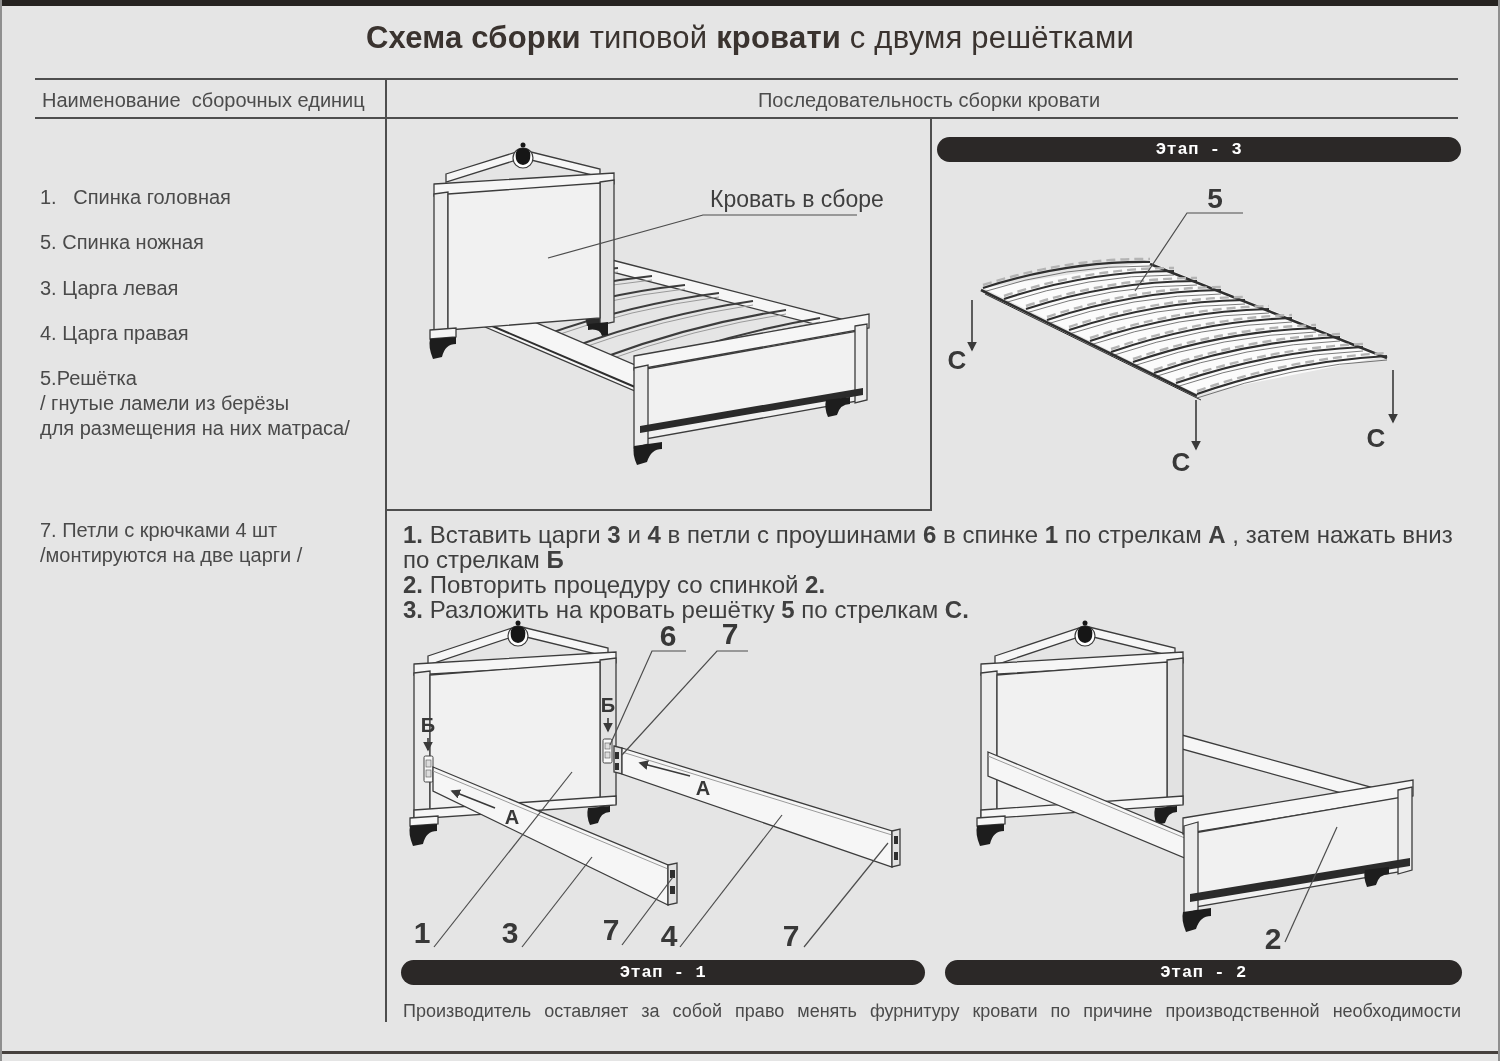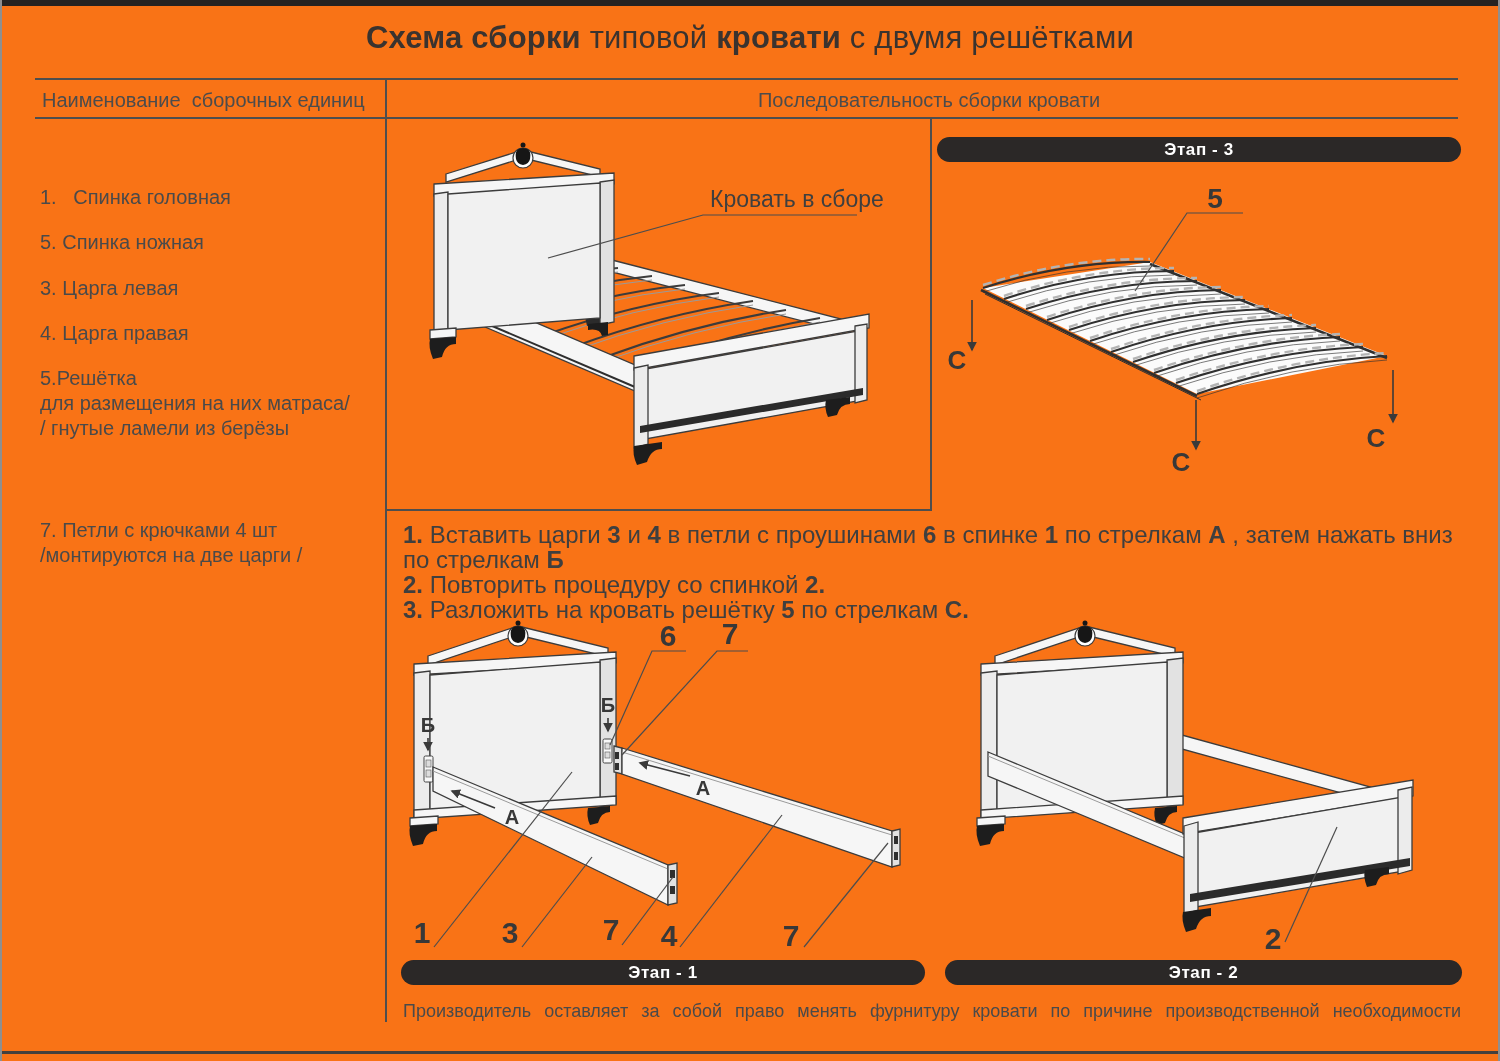--- a/index.html
+++ b/index.html
@@ -1,16 +1,16 @@
 <!DOCTYPE html>
 <html><head>
 <meta charset="utf-8">
 <style>
   html,body{margin:0;padding:0;background:#c9c9c9;}
-  .page{position:relative;width:1500px;height:1061px;background:#f97316;
+  .page{position:relative;width:1500px;height:1061px;background:#e5e5e5;
         font-family:"Liberation Sans",sans-serif;color:#4a4a4a;overflow:hidden;margin:0 auto;}
   .topbar{position:absolute;left:0;top:0;width:1500px;height:6px;background:#262321;}
   .botbar{position:absolute;left:0;top:1051px;width:1500px;height:3px;background:#45403d;}
   .edgeL{position:absolute;left:0;top:0;width:2px;height:1061px;background:#8f8f8f;}
   .edgeR{position:absolute;right:0;top:0;width:2px;height:1061px;background:#8f8f8f;}
   .title{position:absolute;top:20px;left:0;width:100%;text-align:center;font-size:31px;
          color:#3a332f;letter-spacing:0.2px;}
   .b{font-weight:bold;}
   .hline{position:absolute;height:2px;background:#4e4e4e;}
   .h1{top:78px;left:35px;width:1423px;}
@@ -19,21 +19,21 @@
   .cellR{position:absolute;left:930px;top:119px;width:2px;height:392px;background:#4e4e4e;}
   .cellB{position:absolute;left:387px;top:509px;width:545px;height:2px;background:#4e4e4e;}
   .colhdr{position:absolute;top:89px;font-size:20px;color:#4c4c4c;white-space:pre-wrap;}
   .colhdr.left{left:42px;}
   .colhdr.right{left:400px;width:1058px;text-align:center;}
   .parts{position:absolute;left:40px;top:180px;width:345px;font-size:20px;color:#4a4a4a;}
   .part-item{position:absolute;left:0;white-space:pre-wrap;}
   .part-item div{line-height:25px;}
   .banner{position:absolute;height:25px;background:#2b2827;border-radius:13px;color:#ffffff;
           font-weight:bold;font-size:17px;display:flex;align-items:center;justify-content:center;
-          letter-spacing:0.6px;}
+          letter-spacing:0.6px;font-family:Liberation Mono, monospace;}
   .instr{position:absolute;left:403px;top:522px;width:1060px;font-size:24px;line-height:25px;color:#3f3f3f;}
   .footer{position:absolute;left:403px;top:1001px;width:1058px;font-size:18px;color:#4a4a4a;
           text-align:justify;text-align-last:justify;}
   svg{position:absolute;}
   svg text{font-family:"Liberation Sans",sans-serif;fill:#383838;}
   .f1{fill:#f6f6f6;stroke:#3c3c3c;stroke-width:1.3;}
   .f2{fill:#ececec;stroke:#3c3c3c;stroke-width:1.3;}
   .f2d{fill:#e2e2e2;stroke:#3c3c3c;stroke-width:1.3;}
   .f3{fill:#f1f1f1;stroke:#3c3c3c;stroke-width:1.3;}
   .dk{fill:#1d1d1d;stroke:none;}
@@ -67,21 +67,21 @@
   <div class="hline h2"></div>
   <div class="vline"></div>
   <div class="cellR"></div>
   <div class="cellB"></div>
 
   <div class="parts">
     <div class="part-item" style="top:5px"><div>1.   Спинка головная</div></div>
     <div class="part-item" style="top:50px"><div>5. Спинка ножная</div></div>
     <div class="part-item" style="top:96px"><div>3. Царга левая</div></div>
     <div class="part-item" style="top:141px"><div>4. Царга правая</div></div>
-    <div class="part-item" style="top:186px"><div>5.Решётка</div><div>для размещения на них матраса/</div><div>/ гнутые ламели из берёзы</div></div>
+    <div class="part-item" style="top:186px"><div>5.Решётка</div><div>/ гнутые ламели из берёзы</div><div>для размещения на них матраса/</div></div>
     <div class="part-item" style="top:271px"></div>
     <div class="part-item" style="top:338px"><div>7. Петли с крючками 4 шт</div><div>/монтируются на две царги /</div></div>
   </div>
 
   <svg style="left:390px;top:128px" width="540" height="380" viewBox="0 0 540 380">
 
     <g>
       <polygon class="f1" points="222,132 455,192 455,204 222,144"></polygon>
     </g>
 

